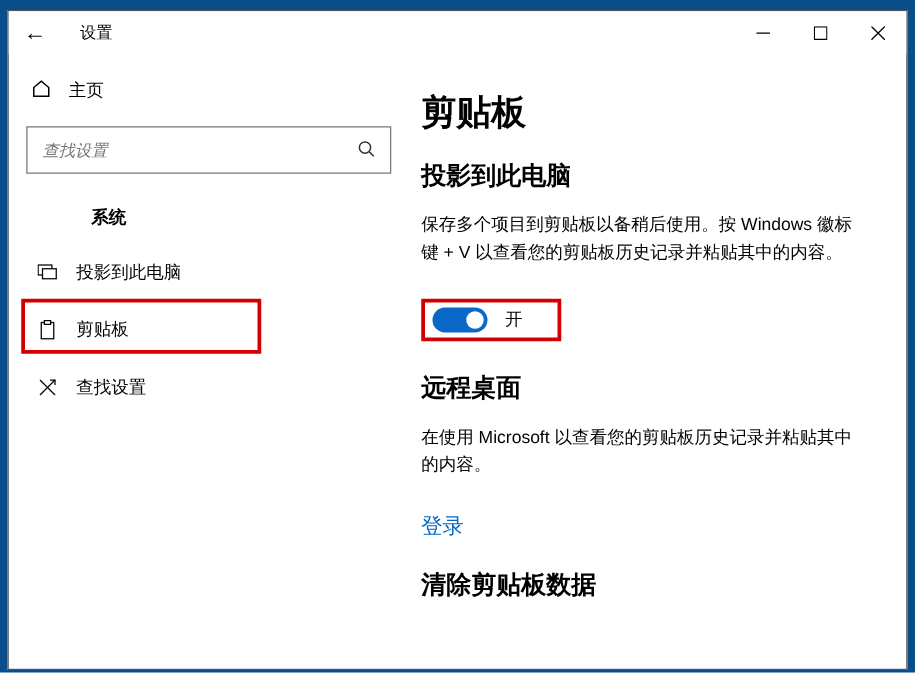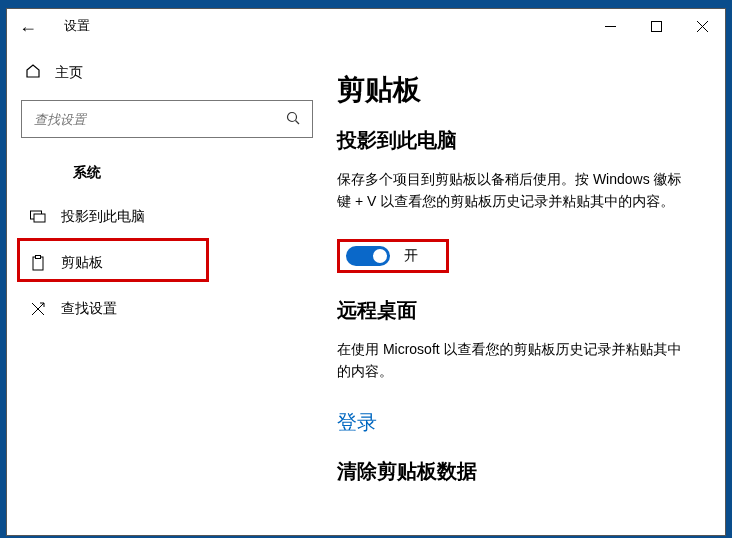--- a/index.html
+++ b/index.html
@@ -145,21 +145,21 @@
       content: "";
       position: absolute;
       right: 3px;
       top: 3px;
       width: 14px;
       height: 14px;
       background: #fff;
       border-radius: 50%;
     }
     .toggle-label { font-size: 14px; }
-    .link { color: #0067c0; font-size: 20px; cursor: pointer; margin-bottom: 22px; display: inline-block; }
+    .link { color: #0067c0; font-size: 17px; cursor: pointer; margin-bottom: 22px; display: inline-block; }
     .highlight-toggle {
       border: 3px solid #d20000;
       padding: 4px 28px 4px 6px;
       display: inline-flex;
       align-items: center;
       gap: 14px;
       margin-bottom: 24px;
     }
   </style>
 </head>

